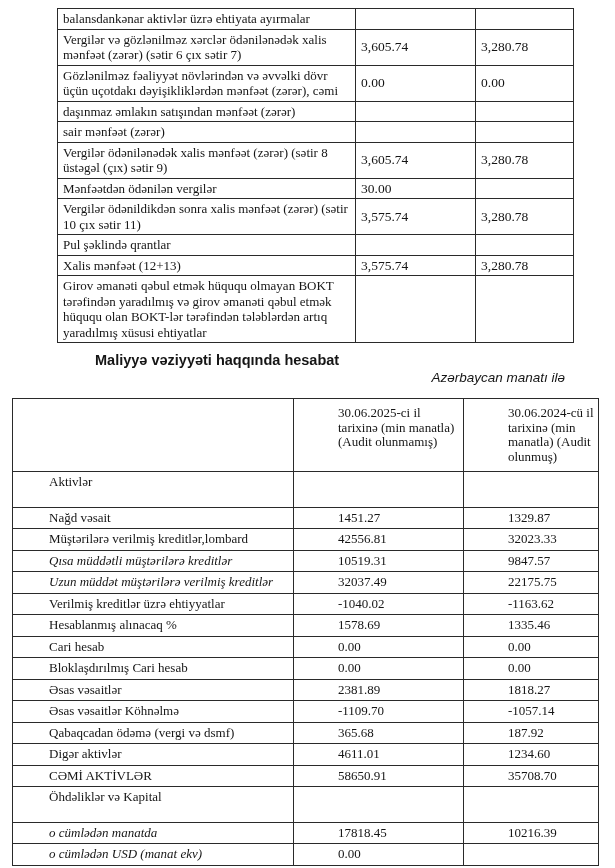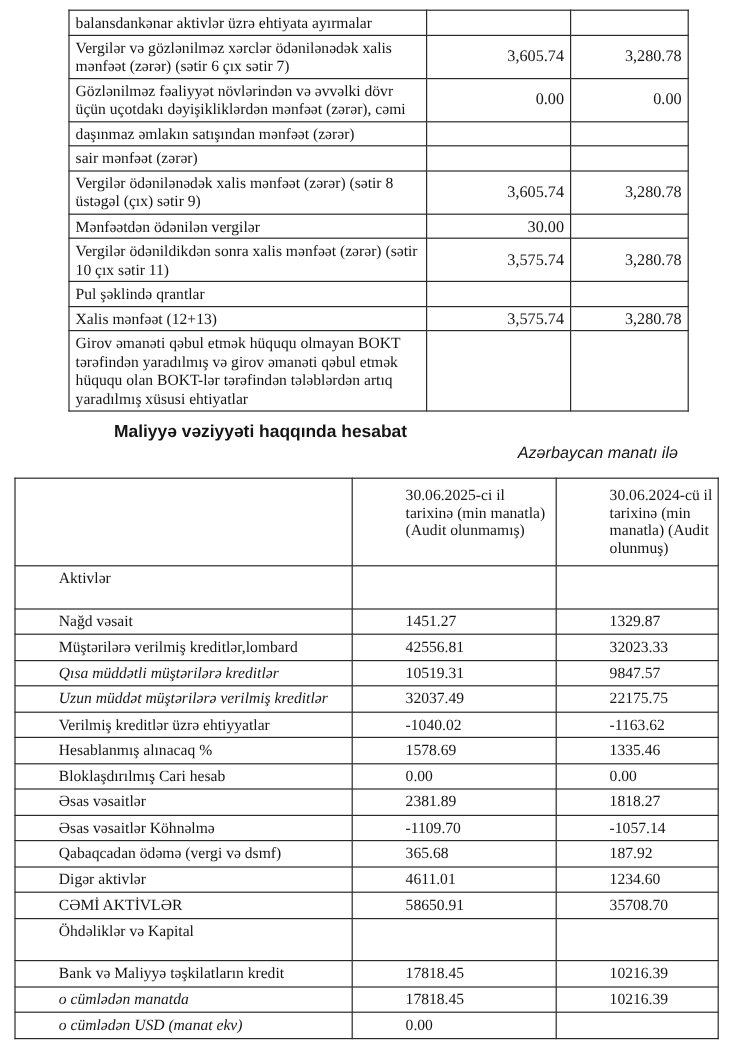--- a/index.html
+++ b/index.html
@@ -8,21 +8,21 @@
     font-family:"Liberation Serif", serif;color:#151515;overflow:hidden;
   }
   table{border-collapse:collapse;table-layout:fixed;}
   td,th{border:1px solid #2a2a2a;overflow:hidden;}
 
   
   .top-table{position:absolute;left:57px;top:8px;width:516px;}
   .top-table td{
     font-size:13px;line-height:15.5px;padding:2px 5px;vertical-align:middle;
   }
-  .top-table td.val{text-align:right;font-size:13.5px;}
+  .top-table td.val{text-align:left;font-size:13.5px;}
 
   
   .mid-title{
     position:absolute;left:95px;top:352px;
     font-family:"Liberation Sans", sans-serif;font-weight:bold;font-size:14.5px;
   }
   .currency-note{
     position:absolute;right:50px;top:370px;
     font-family:"Liberation Sans", sans-serif;font-style:italic;font-size:13.5px;
   }
@@ -152,20 +152,25 @@
           <td class="lbl">Verilmiş kreditlər üzrə ehtiyyatlar</td>
           <td class="val">-1040.02</td>
           <td class="val">-1163.62</td>
         </tr>
         <tr>
           <td class="lbl">Hesablanmış alınacaq %</td>
           <td class="val">1578.69</td>
           <td class="val">1335.46</td>
         </tr>
         <tr>
+          <td class="lbl">Cari hesab</td>
+          <td class="val">0.00</td>
+          <td class="val">0.00</td>
+        </tr>
+        <tr>
           <td class="lbl">Bloklaşdırılmış Cari hesab</td>
           <td class="val">0.00</td>
           <td class="val">0.00</td>
         </tr>
         <tr>
           <td class="lbl">Əsas vəsaitlər</td>
           <td class="val">2381.89</td>
           <td class="val">1818.27</td>
         </tr>
         <tr>
@@ -186,25 +191,20 @@
         <tr>
           <td class="lbl">CƏMİ AKTİVLƏR</td>
           <td class="val">58650.91</td>
           <td class="val">35708.70</td>
         </tr>
         <tr class="section">
           <td class="lbl">Öhdəliklər və Kapital</td>
           <td class="val"></td>
           <td class="val"></td>
         </tr>
-        <tr>
-          <td class="lbl">Bank və Maliyyə təşkilatların kredit</td>
-          <td class="val">17818.45</td>
-          <td class="val">10216.39</td>
-        </tr>
         <tr class="italic">
           <td class="lbl">o cümlədən manatda</td>
           <td class="val">17818.45</td>
           <td class="val">10216.39</td>
         </tr>
         <tr class="italic">
           <td class="lbl">o cümlədən  USD (manat ekv)</td>
           <td class="val">0.00</td>
           <td class="val"></td>
         </tr>

